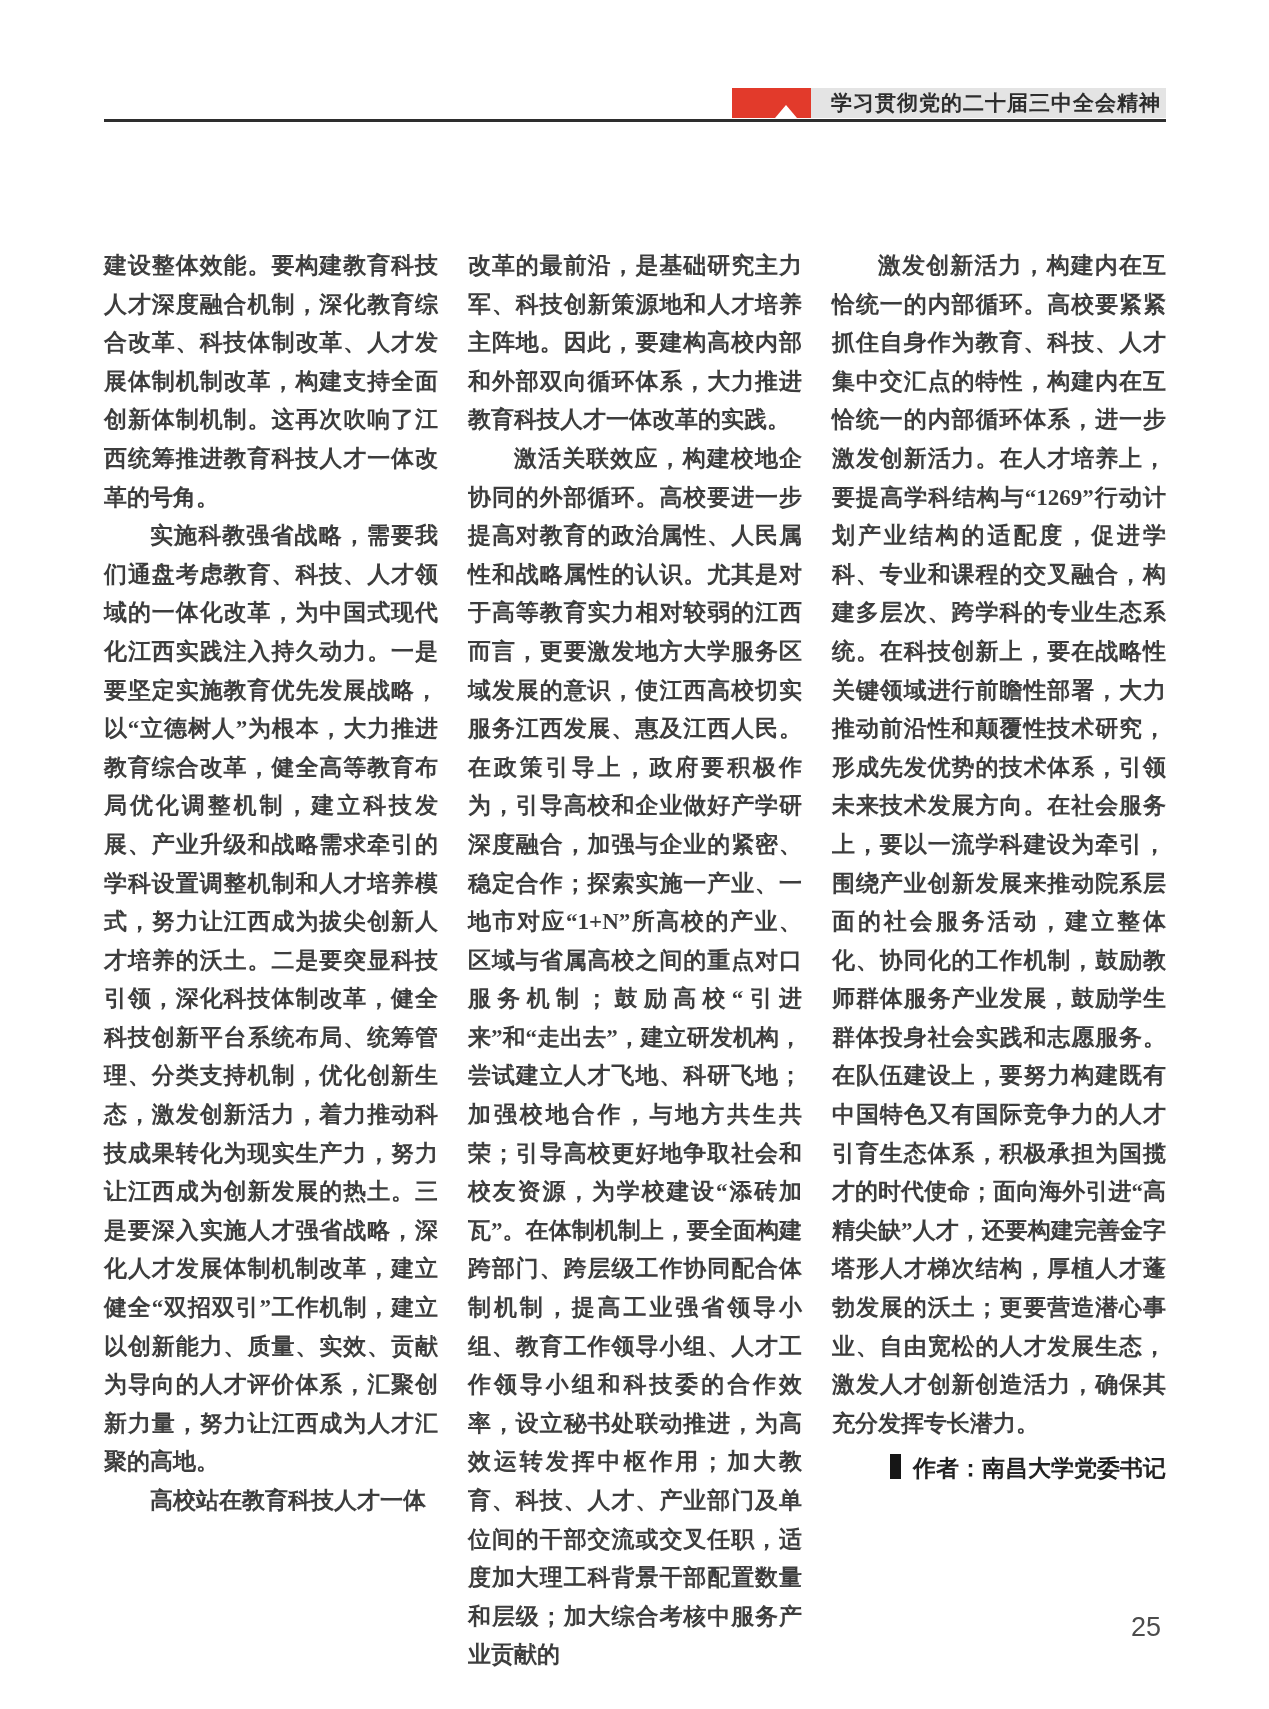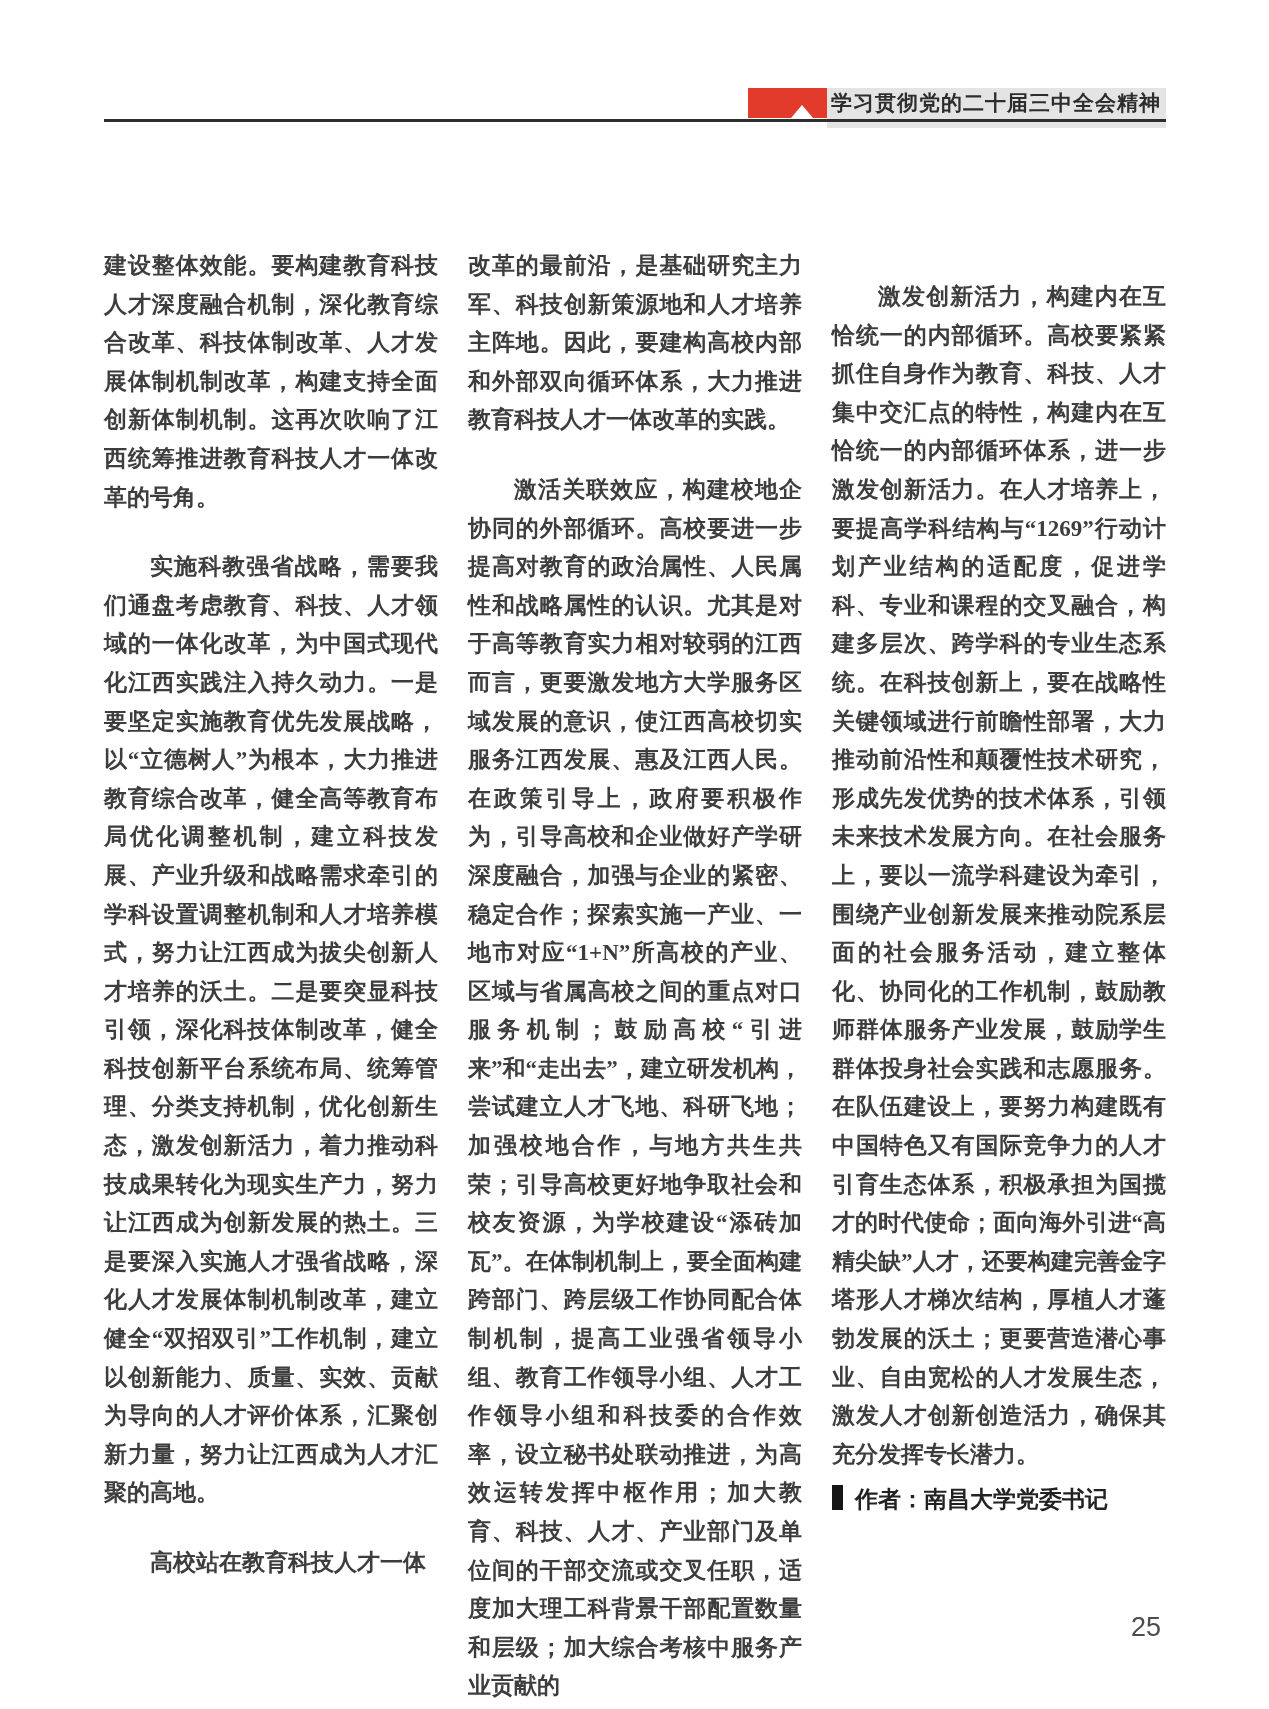--- a/index.html
+++ b/index.html
@@ -36,28 +36,28 @@
     bottom: 0;
     right: 14px;
     width: 0;
     height: 0;
     border-left: 11px solid transparent;
     border-right: 11px solid transparent;
     border-bottom: 13px solid #ffffff;
   }
   .banner-title {
     width: 335px;
-    height: 40px;
+    height: 30px;
     background: #e4e4e4;
     color: #2d2d2d;
     font-family: "Liberation Sans", sans-serif;
     font-weight: bold;
     font-size: 21px;
     line-height: 30px;
-    padding-left: 4px;
+    padding-left: 20px;
     letter-spacing: 1px;
     white-space: nowrap;
     overflow: hidden;
   }
   .header-rule {
     position: absolute;
     top: 119px;
     left: 104px;
     width: 1062px;
     height: 3px;
@@ -80,36 +80,37 @@
   .body-text p {
     margin: 0;
     font-size: 23px;
     line-height: 38.6px;
     color: #3d3d3d;
     text-align: justify;
     text-justify: inter-character;
     font-family: "Liberation Serif", serif;
     font-weight: bold;
   }
-  .body-text p.indent { text-indent: 2em; margin-top: 31px; }
+  .body-text p.indent { text-indent: 2em; }
 
   .section-heading {
     margin: 15px 0 2px 0;
     font-family: "Liberation Sans", sans-serif;
     font-weight: bold;
     font-size: 26.5px;
     line-height: 39px;
     color: #1c1c1c;
     text-indent: 2em;
     text-align: justify;
   }
 
   
   .author-line {
     margin-top: 5px;
+    text-align: right;
     font-family: "Liberation Sans", sans-serif;
     font-weight: bold;
     font-size: 23px;
     line-height: 40px;
     color: #222222;
     white-space: nowrap;
   }
   .author-marker {
     display: inline-block;
     width: 11px;

